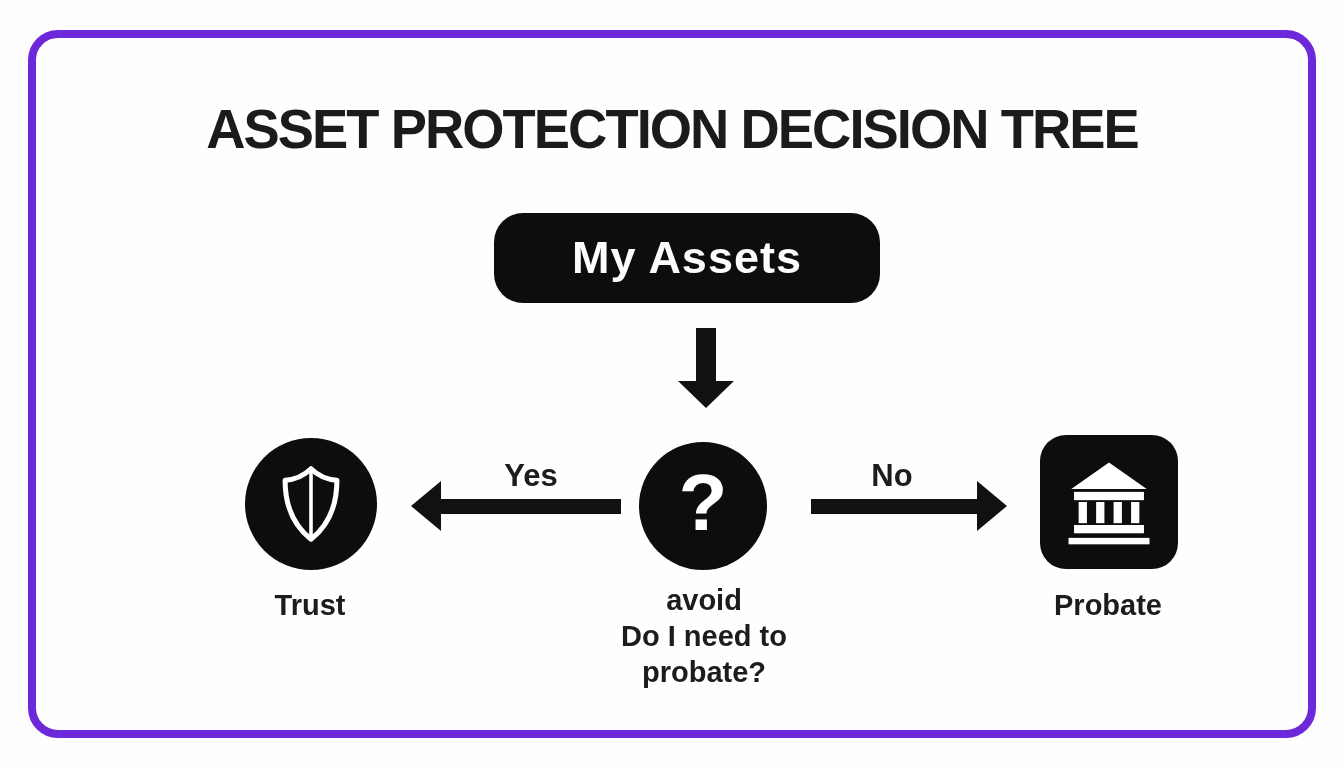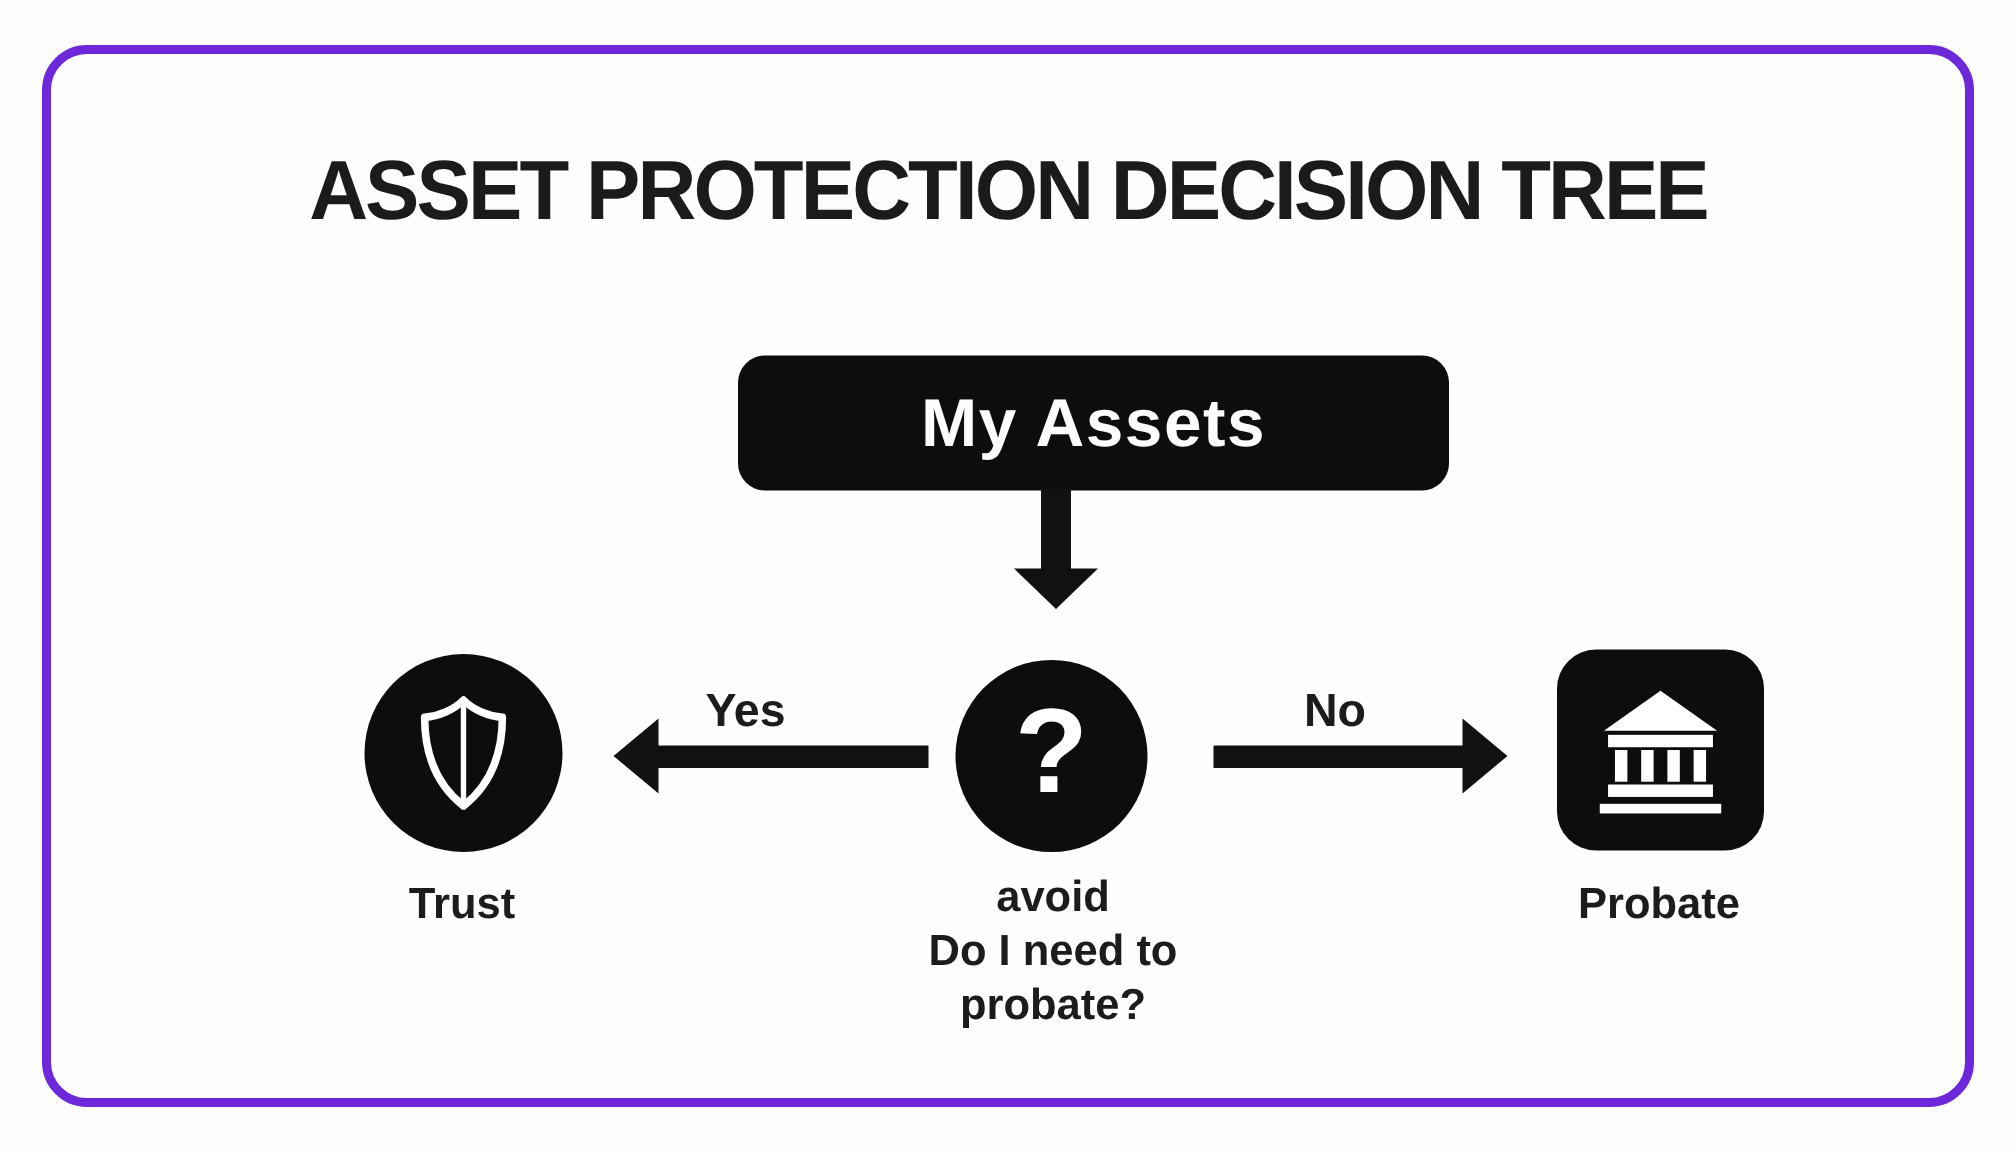--- a/index.html
+++ b/index.html
@@ -8,37 +8,37 @@
     background: #ffffff;
     font-family: "Liberation Sans", "DejaVu Sans", sans-serif;
     overflow: hidden;
   }
   .canvas { position: relative; width: 1344px; height: 768px; background: #fdfdfd; }
 
   .card {
     position: absolute; left: 28px; top: 30px;
     width: 1288px; height: 708px;
     background: #fefefe;
-    border: 6px solid #6d28d9;
+    border: 8px solid #6d28d9;
     border-radius: 30px;
   }
 
   .title {
     position: absolute; left: 0; top: 58px; width: 100%;
     text-align: center;
     font-size: 56px; font-weight: 800; letter-spacing: -2px;
     color: #1b1b1b;
     transform: scaleX(0.97);
   }
 
   .assets-box {
     position: absolute; left: 458px; top: 175px;
-    width: 474px; height: 90px;
-    background: #0d0d0d; border-radius: 18px;
-    display: flex; align-items: center; justify-content: center; margin-top: 26px;
+    width: 386px; height: 90px;
+    background: #0d0d0d; border-radius: 29px;
+    display: flex; align-items: center; justify-content: center;
   }
   .assets-box span {
     color: #fcfcfc; font-size: 45px; font-weight: 700; letter-spacing: 1px;
   }
 
   
   .down-arrow-stem {
     position: absolute; left: 660px; top: 290px;
     width: 20px; height: 54px; background: #111;
   }
@@ -89,21 +89,21 @@
     border-top: 25px solid transparent;
     border-bottom: 25px solid transparent;
     border-left: 30px solid #111;
   }
 
   .branch-label {
     position: absolute; top: 420px; width: 110px;
     text-align: center;
     font-size: 31px; font-weight: 700; color: #1c1c1c;
   }
-  .branch-label.yes { left: 408px; }
+  .branch-label.yes { left: 440px; }
   .branch-label.no  { left: 801px; }
 
   
   .trust-circle {
     position: absolute; left: 209px; top: 400px;
     width: 132px; height: 132px; border-radius: 50%;
     background: #0d0d0d;
     display: flex; align-items: center; justify-content: center;
   }
 

